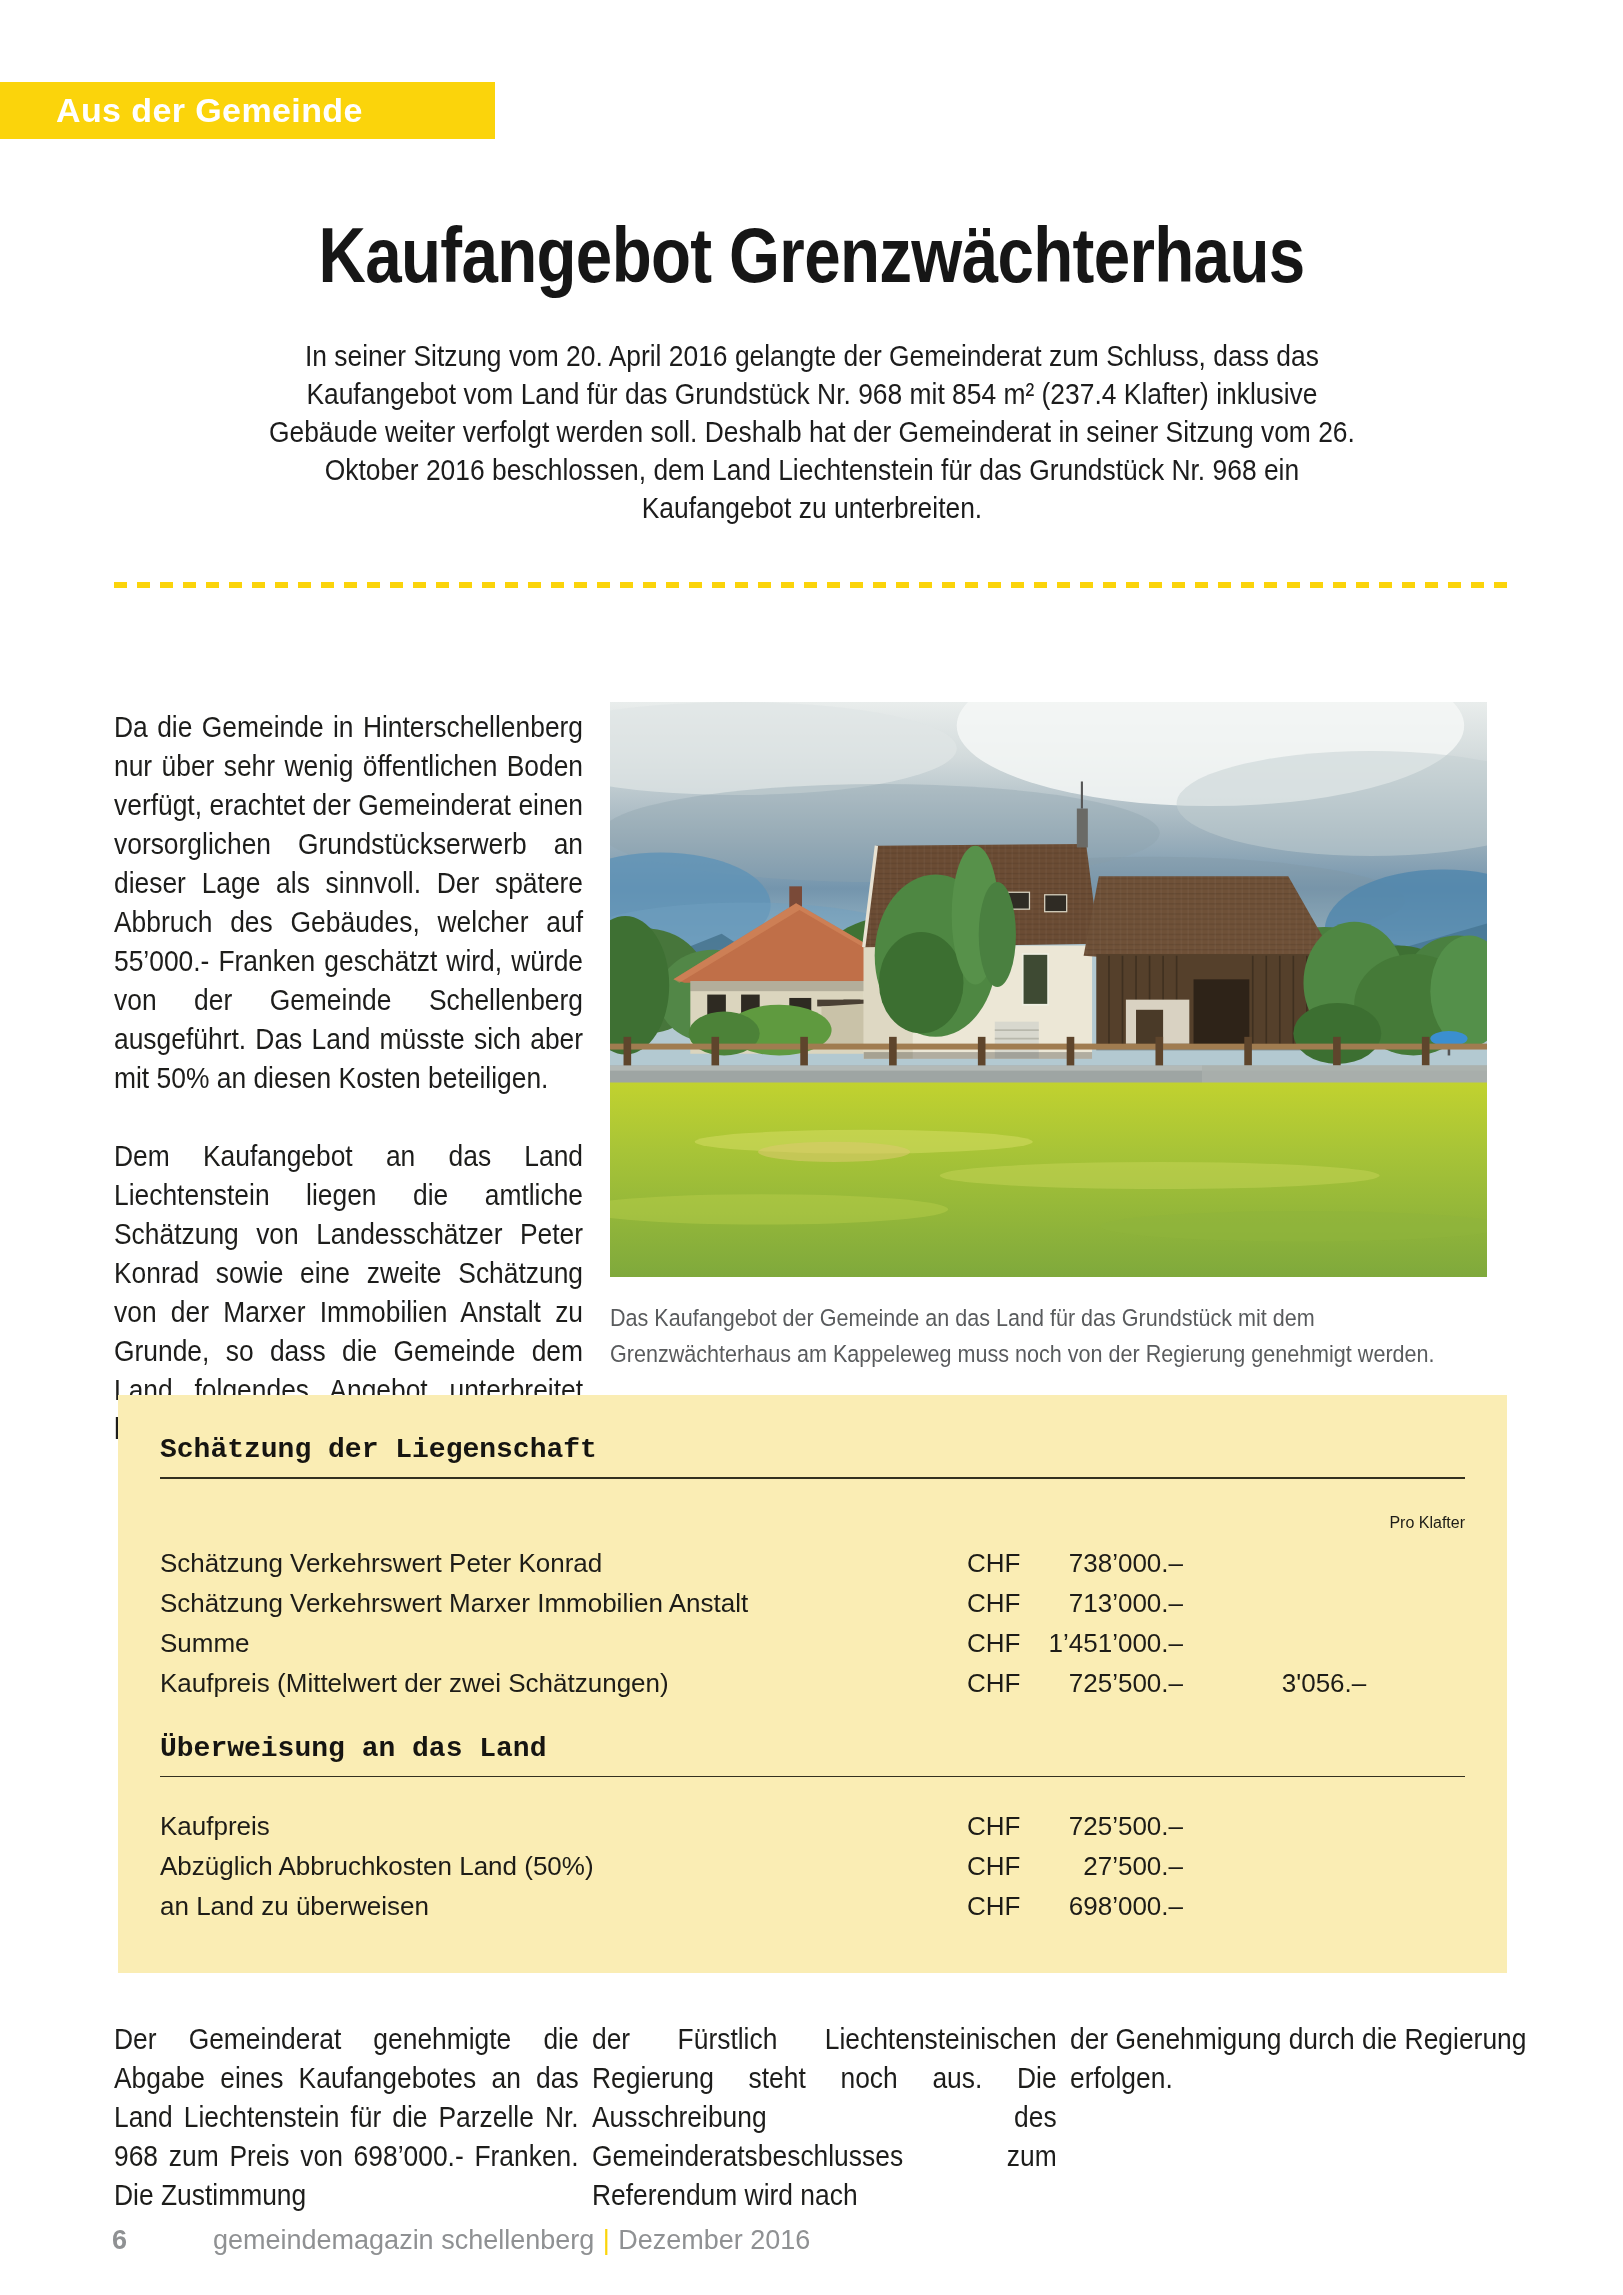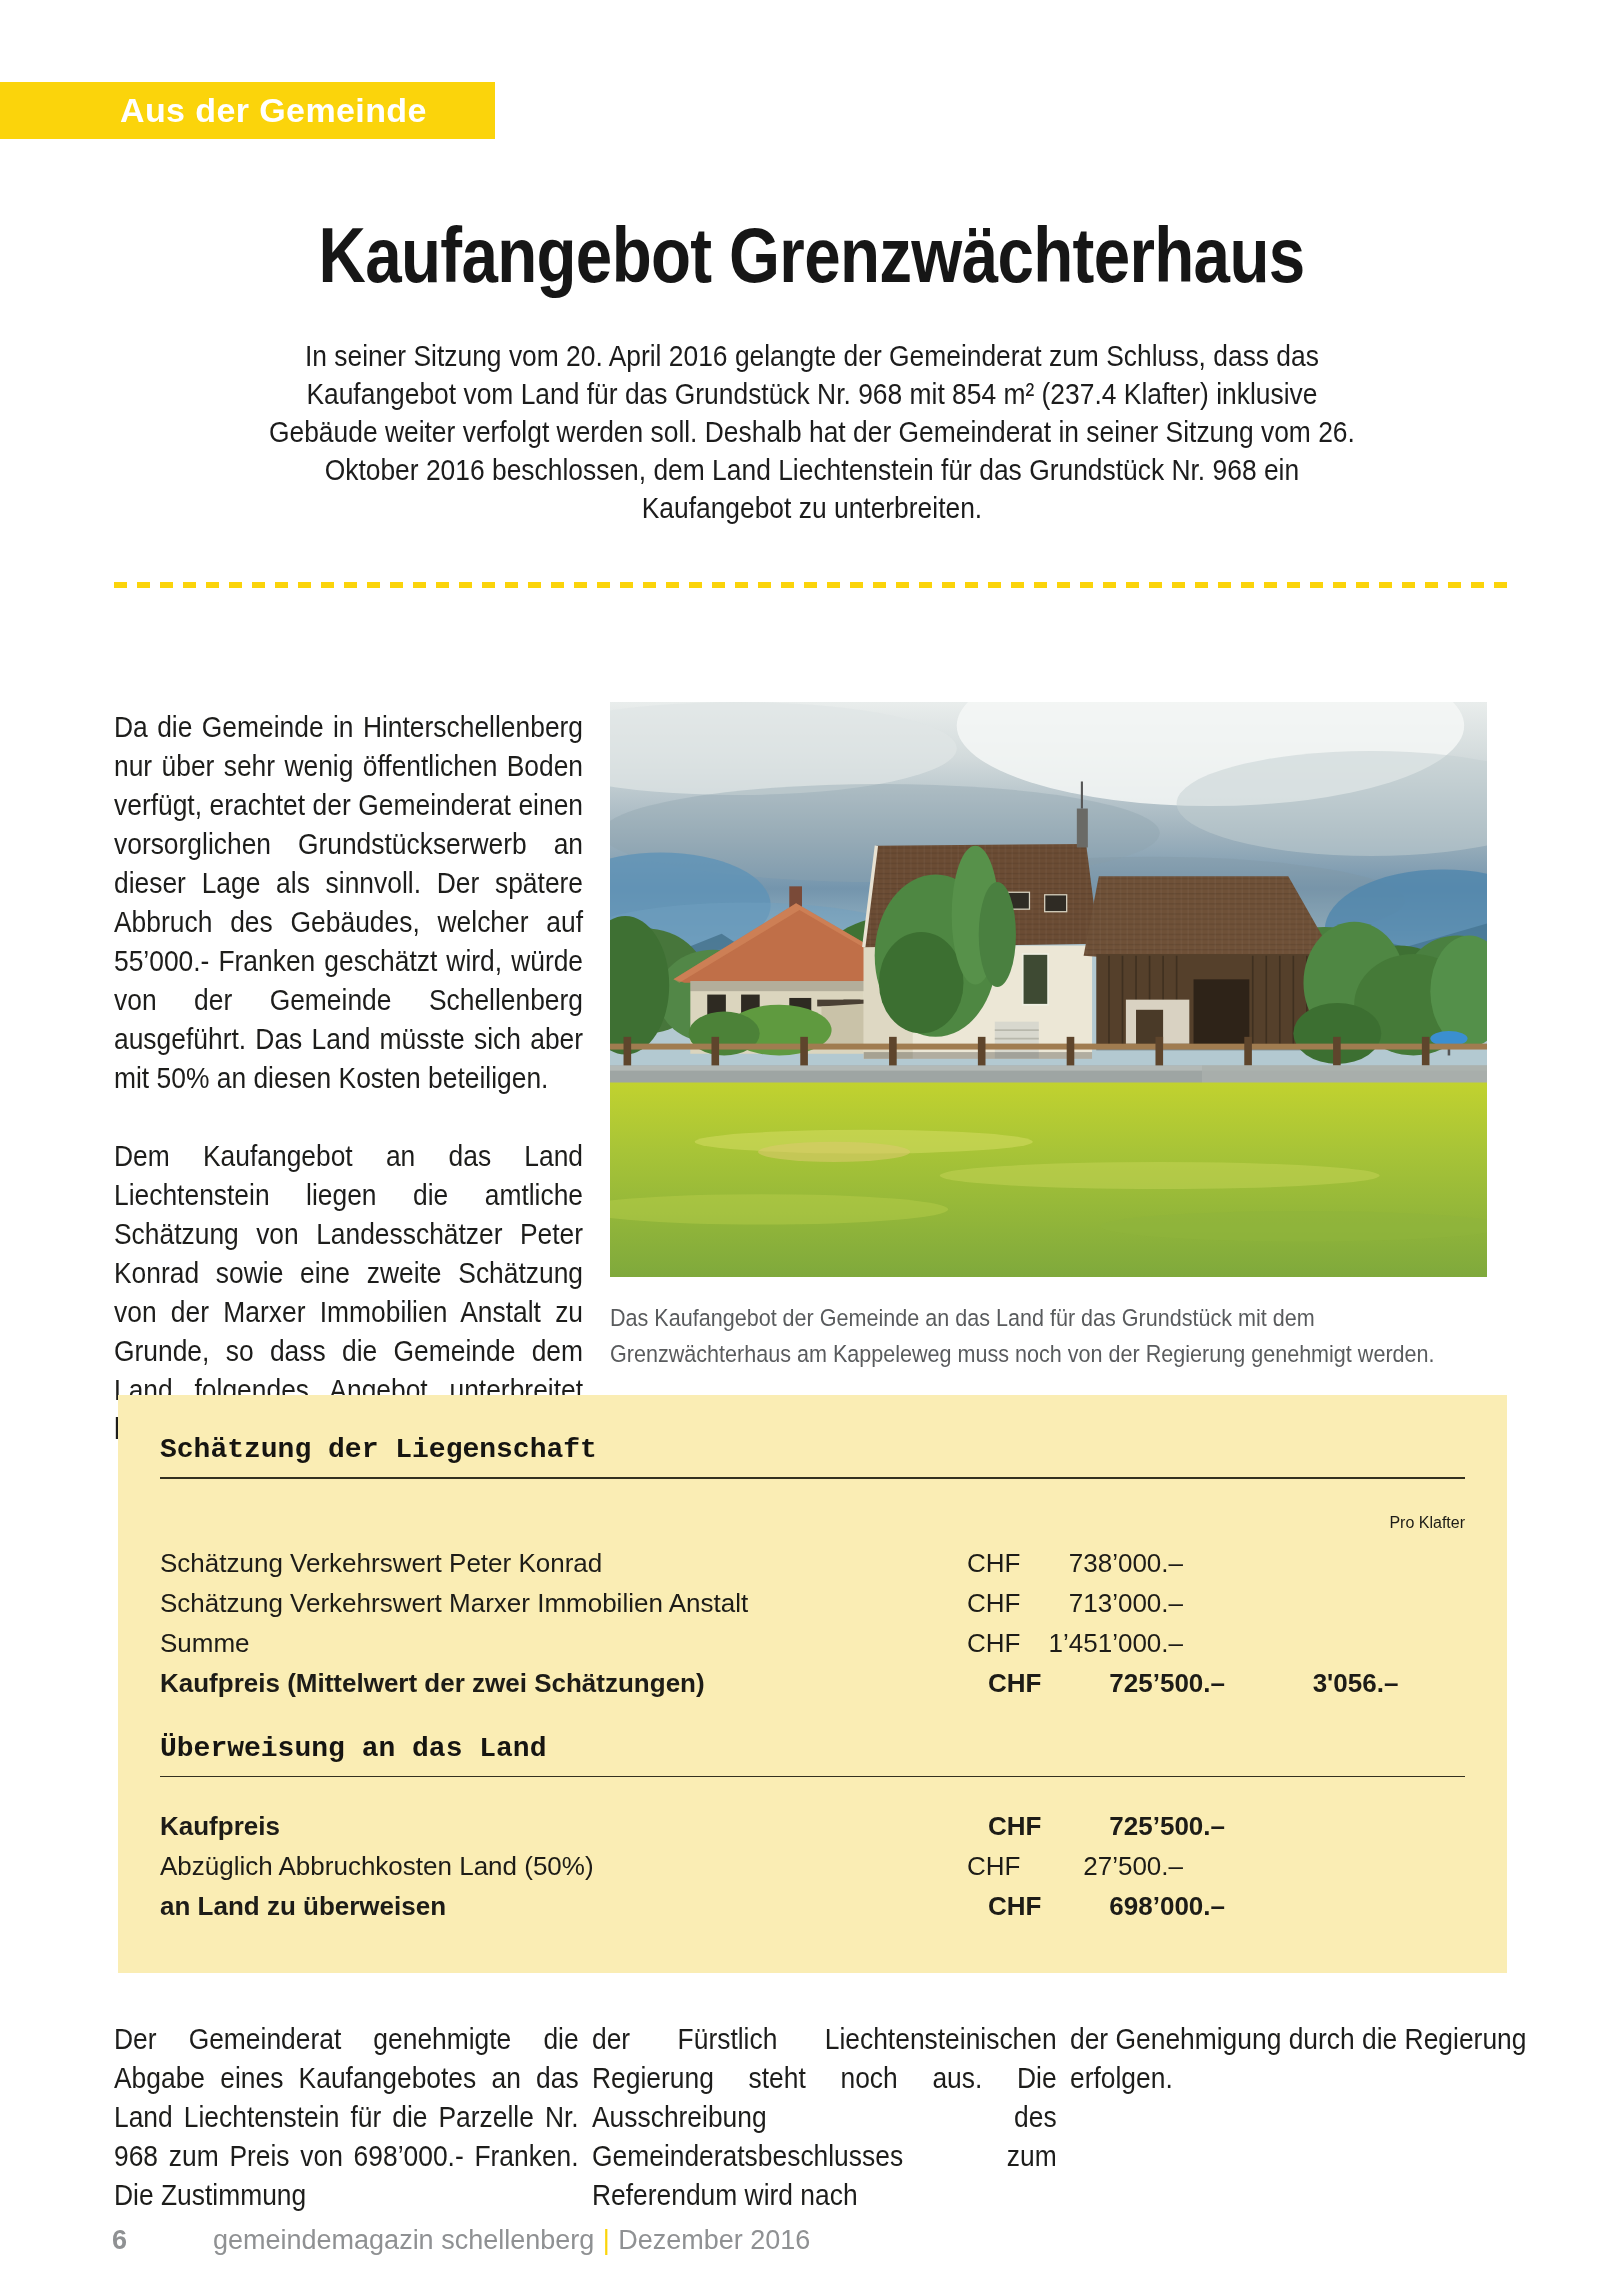--- a/index.html
+++ b/index.html
@@ -1,21 +1,21 @@
 <!DOCTYPE html>
 <html lang="de" style="font-size:13.5px"><head>
 <meta charset="utf-8">
 <style>
   html,body{margin:0;padding:0;background:#ffffff;}
   body{font-family:"Liberation Sans", sans-serif; -webkit-font-smoothing:antialiased;}
   .page{position:relative;width:1623px;height:2295px;background:#ffffff;overflow:hidden;}
 
   
   .tagbar{position:absolute;left:0;top:82px;width:495px;height:57px;background:#FBD40B;}
-  .tagbar span{display:block;padding-left:120px;line-height:57px;font-size:34px;font-weight:bold;color:#ffffff;letter-spacing:0.4px;}
+  .tagbar span{display:block;padding-left:56px;line-height:57px;font-size:34px;font-weight:bold;color:#ffffff;letter-spacing:0.4px;}
 
   
   .title{position:absolute;top:210px;left:0;width:1623px;text-align:center;
          font-size:78px;font-weight:bold;color:#161616;letter-spacing:-0.8px;
          transform:scaleX(.84);transform-origin:center top;white-space:nowrap;}
   .intro{position:absolute;top:337px;left:254px;width:1268px;text-align:center;
          font-size:30px;line-height:38px;color:#1c1c1c;
          transform:scaleX(.88);transform-origin:left top;}
 
   .dashes{position:absolute;top:582px;left:114px;width:1395px;height:6px;
@@ -39,21 +39,21 @@
   .box{position:absolute;top:1395px;left:118px;width:1389px;height:578px;background:#FAEDB4;
        box-sizing:border-box;padding:39px 42px 0 42px;color:#1d1c17;}
   .box h2{margin:0 0 12px 0;font-size:28px;font-weight:bold;color:#161511;font-family:Liberation Mono, monospace;}
   .box h2.second{margin-top:30px;}
   .rule{height:1.7px;background:#33301f;margin-bottom:24px;}
   .rule.r2{margin-bottom:29px;}
   .prok-head{text-align:right;font-size:16px;line-height:40px;color:#1d1c17;}
   .trow{display:grid;grid-template-columns:807px 76px 140px 1fr;font-size:26px;line-height:40px;}
   .trow .amt{text-align:right;}
   .trow .pk{text-align:center;}
-  .trow.bold{font-weight:bold;gap:21px;}
+  .trow.bold{font-weight:normal;}
 
   
   .bcol{position:absolute;top:2019px;width:528px;text-align:justify;
         font-size:30px;line-height:39px;color:#1d1d1b;
         transform:scaleX(.88);transform-origin:left top;}
   .bcol.c1{left:114px;}
   .bcol.c2{left:592px;}
   .bcol.c3{left:1070px;text-align:left;}
 
   

